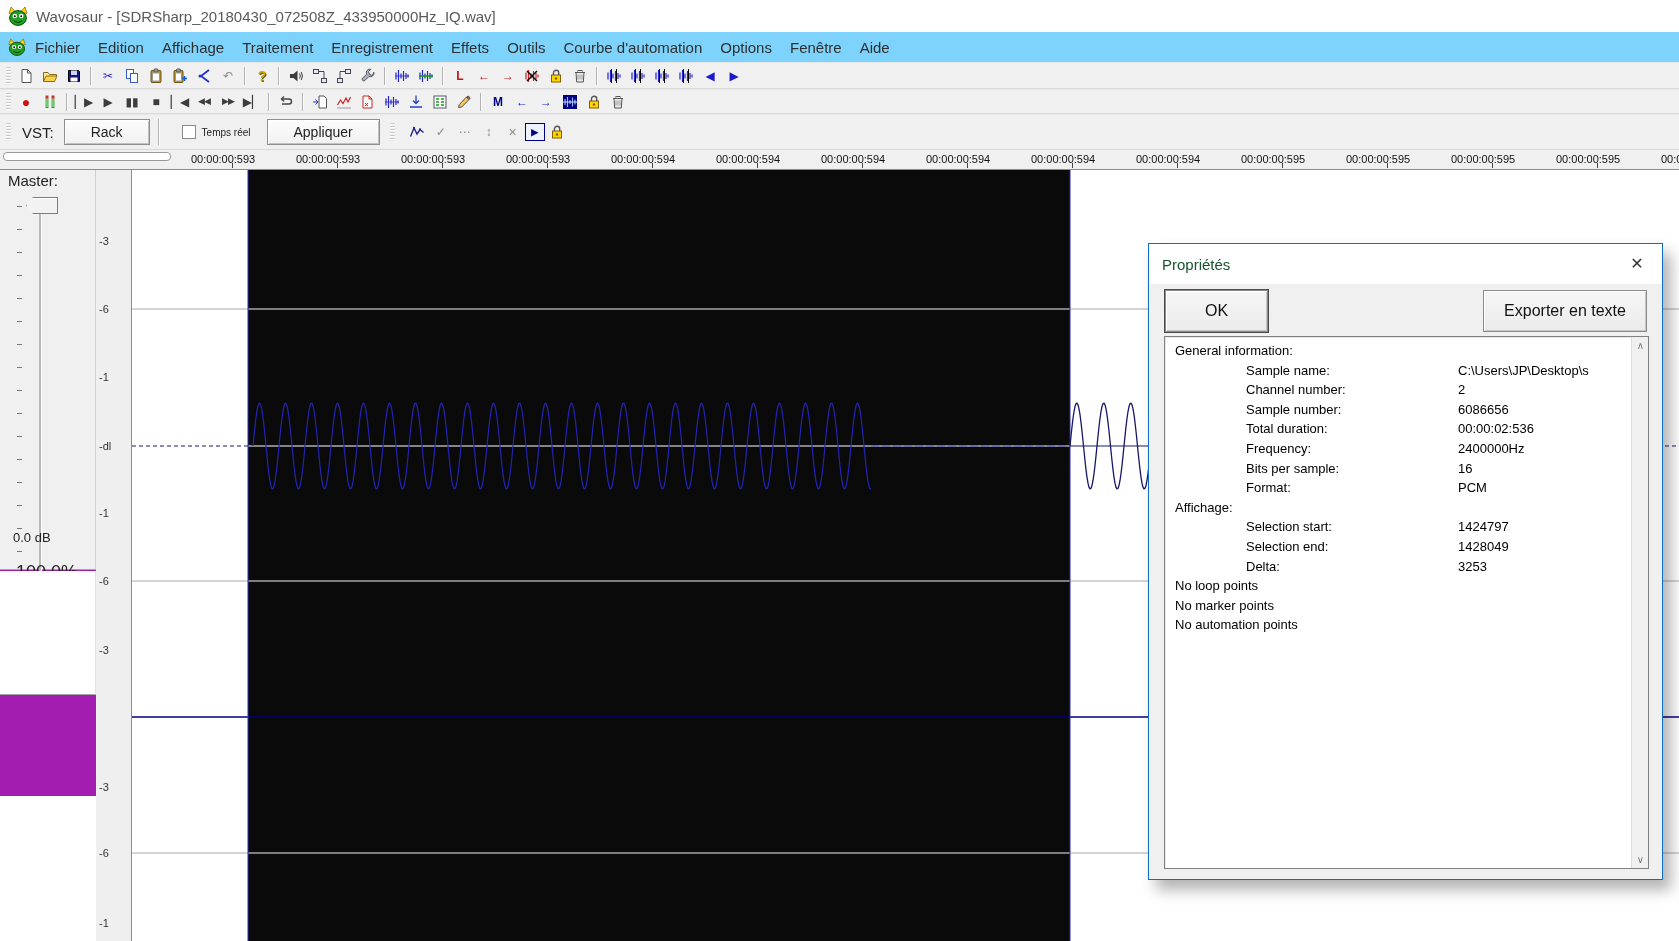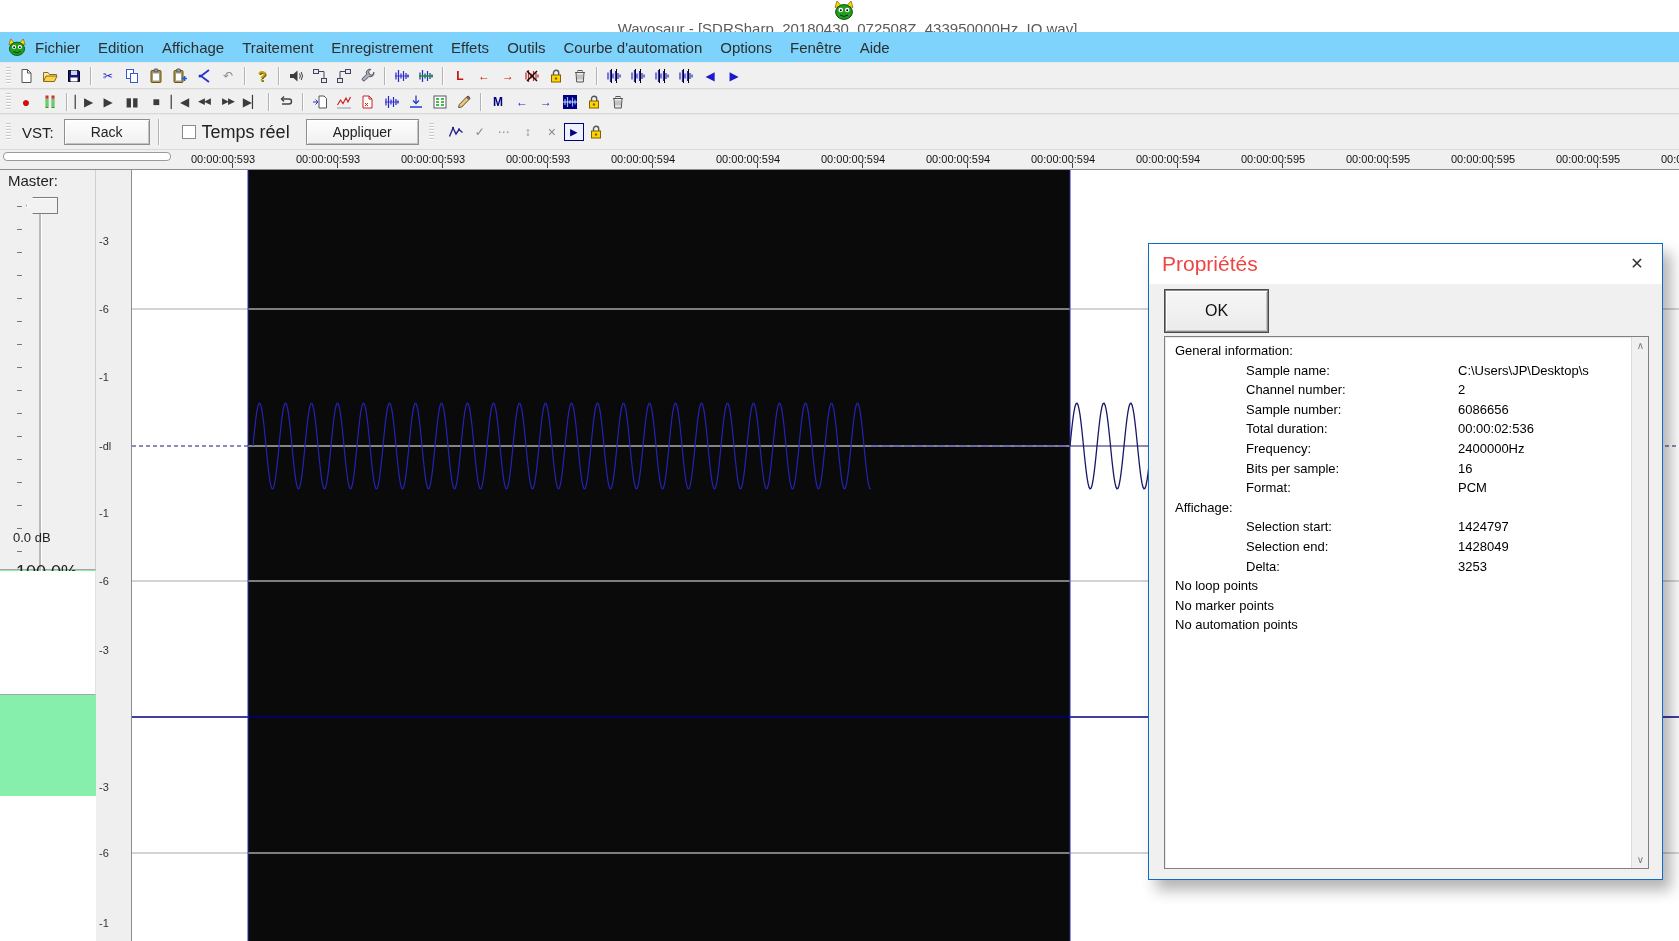--- a/index.html
+++ b/index.html
@@ -2,21 +2,21 @@
 <html><head>
 <meta charset="utf-8">
 <style>
   * { margin:0; padding:0; box-sizing:border-box; }
   html,body { width:1679px; height:941px; overflow:hidden; }
   body { font-family:"Liberation Sans","DejaVu Sans",sans-serif; background:#fff; }
   #app { position:relative; width:1679px; height:941px; background:#fff; }
 
   
   #titlebar { position:absolute; left:0; top:0; width:100%; height:32px; background:#fff;
-              display:flex; align-items:center; padding-left:8px;flex-direction:column; }
+              display:flex; align-items:center; padding-left:8px; }
   #titlebar .ttl { font-size:15px; color:#5a5a5a; margin-left:8px; white-space:nowrap; }
   #menubar { position:absolute; left:0; top:32px; width:100%; height:30px; background:#7dd3fc;
              display:flex; align-items:center; padding-left:8px; }
   .menu-item { font-size:15px; color:#2f2f2f; padding:4px 9px; cursor:default; white-space:nowrap; }
   .appicon { width:20px; height:20px; flex:0 0 auto; }
 
   
   .tbar { position:absolute; left:0; width:100%; background:#f0f0f0; display:flex; align-items:center;
           border-top:1px solid #e7e7e7; border-bottom:1px solid #d9d9d9; padding-left:3px; }
   #tb1 { top:62px;  height:27px; }
@@ -36,33 +36,33 @@
   .g-gold { color:#c8a400; font-weight:bold; font-size:14px; text-shadow:1px 1px 0 #6b5a00; }
   .small { font-size:9px; letter-spacing:-1px; }
   .playbox { border:1px solid #000080; background:#eef2ff; width:20px; height:18px; }
 
   
   .vst-label { font-size:15px; color:#222; margin:0 10px 0 8px; }
   .wbtn { font-size:14px; color:#222; background:linear-gradient(#fdfdfd,#f1f1f1);
           border:1px solid #8e8e8e; box-shadow:inset 1px 1px 0 #fff, inset -1px -1px 0 #c2c2c2;
           height:26px; padding:0 26px; cursor:default; }
   .chk { width:14px; height:14px; background:#fff; border:1px solid #8a8a8a; margin:0 6px 0 14px; }
-  .chk-label { font-size:18px; color:#222; margin-right:16px; }
+  .chk-label { font-size:10px; color:#222; margin-right:16px; }
 
   
   #timeband { position:absolute; left:0; top:150px; width:100%; height:20px; background:#f0f0f0;
               border-bottom:1px solid #8d8d8d; }
   .tlabel { position:absolute; top:3px; font-size:11px; color:#111; white-space:nowrap; }
   #tticks { position:absolute; left:232px; bottom:1px; width:1446px; height:5px;
             background:repeating-linear-gradient(to right,#444 0 1px,transparent 1px 105px); }
   #seekbar { position:absolute; left:3px; top:2px; width:168px; height:9px; background:#fff;
              border:1px solid #9a9a9a; border-radius:4px; }
 
   
-  #main { position:absolute; left:0; top:170px; width:1679px; height:626px; background:#86efac; }
+  #main { position:absolute; left:0; top:170px; width:1679px; height:626px; background:#a21caf; }
   #master { position:absolute; left:0; top:0; width:96px; height:400px; background:#f0f0f0;
             border-right:1px solid #cfcfcf; border-bottom:1px solid #a5a5a5; }
   #master .mlabel { position:absolute; left:8px; top:2px; font-size:15px; color:#222; }
   #mticks { position:absolute; left:17px; top:36px; width:5px; height:366px;
             background:repeating-linear-gradient(to bottom,#777 0 1px,transparent 1px 23px); }
   #mtrack { position:absolute; left:39px; top:30px; width:3px; height:377px;
             background:#b9b9b9; border-right:1px solid #fff; }
   #mthumb { position:absolute; left:26px; top:27px; width:32px; height:17px; background:#f2f2f2;
             border:1px solid #7c7c7c; box-shadow:inset 1px 1px 0 #fff;
             clip-path:polygon(0 50%,22% 0,100% 0,100% 100%,22% 100%); }
@@ -73,21 +73,21 @@
   #vruler { position:absolute; left:96px; top:0; width:36px; height:771px; background:#efefef;
             border-right:1px solid #8d8d8d; }
   .rlabel { position:absolute; left:3px; width:30px; font-size:11px; color:#333; }
   #wavearea { position:absolute; left:132px; top:0; width:1547px; height:771px; background:#fff; }
 
   
   #dlg { position:absolute; left:1148px; top:243px; width:515px; height:637px; background:#f0f0f0;
          border:1px solid #0f6cc4; box-shadow:8px 10px 14px rgba(0,0,0,.30); }
   #dlg-title { position:absolute; left:0; top:0; width:100%; height:40px; background:#fff;
                display:flex; align-items:center; padding-left:13px; }
-  #dlg-title .t { font-size:21px; color:#ef4444; }
+  #dlg-title .t { font-size:15px; color:#14532d; }
   #dlg-close { position:absolute; right:10px; top:6px; width:30px; height:26px; background:transparent;
                border:none; font-size:16px; color:#333; cursor:default; }
   .dbtn { position:absolute; top:46px; height:42px; font-size:16px; color:#111;
           background:linear-gradient(#f6f6f6,#ebebeb); border:1px solid #8b8b8b;
           box-shadow:inset 1px 1px 0 #fff, inset -1px -1px 0 #c6c6c6; cursor:default; }
   #btn-ok { left:16px; width:103px; outline:1px solid #4a4a4a; }
   #btn-export { left:334px; width:164px; }
   #dlg-content { position:absolute; left:15px; top:92px; width:485px; height:533px; background:#fff;
                  border:1px solid #808080; box-shadow:inset 1px 1px 0 #e9e9e9; overflow:hidden; }
   #dlg-rows { position:absolute; left:0; top:6px; width:455px; }
@@ -612,20 +612,21 @@
         </svg>
     </div>
   </div>
 
   <div id="dlg">
     <div id="dlg-title">
       <span class="t">Propriétés</span>
     </div>
     <button id="dlg-close">✕</button>
     <button id="btn-ok" class="dbtn">OK</button>
+    <button id="btn-export" class="dbtn">Exporter en texte</button>
     <div id="dlg-content">
       <div id="dlg-rows">
         <div class="drow"><span class="l0">General information:</span><span class="val"></span></div>
         <div class="drow"><span class="l1">Sample name:</span><span class="val">C:\Users\JP\Desktop\s</span></div>
         <div class="drow"><span class="l1">Channel number:</span><span class="val">2</span></div>
         <div class="drow"><span class="l1">Sample number:</span><span class="val">6086656</span></div>
         <div class="drow"><span class="l1">Total duration:</span><span class="val">00:00:02:536</span></div>
         <div class="drow"><span class="l1">Frequency:</span><span class="val">2400000Hz</span></div>
         <div class="drow"><span class="l1">Bits per sample:</span><span class="val">16</span></div>
         <div class="drow"><span class="l1">Format:</span><span class="val">PCM</span></div>

